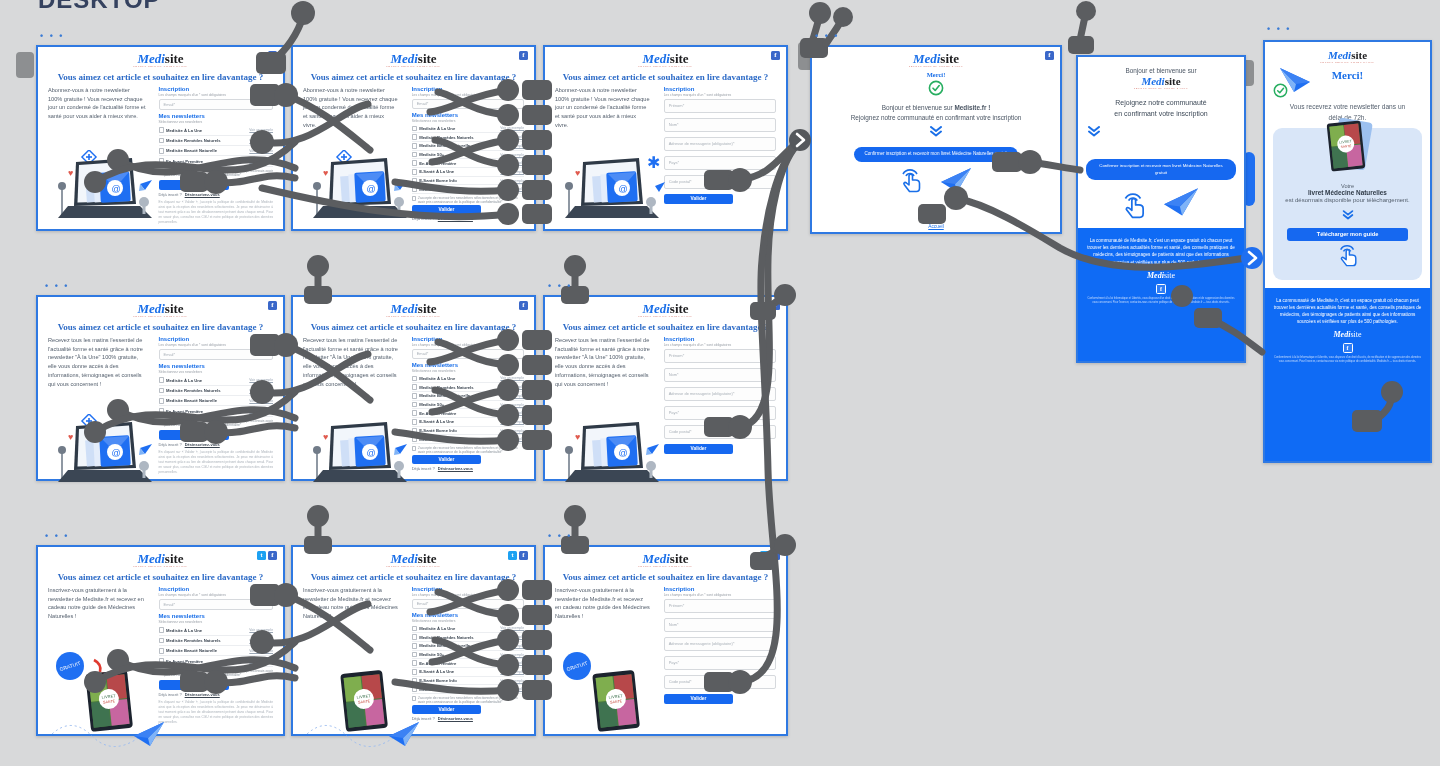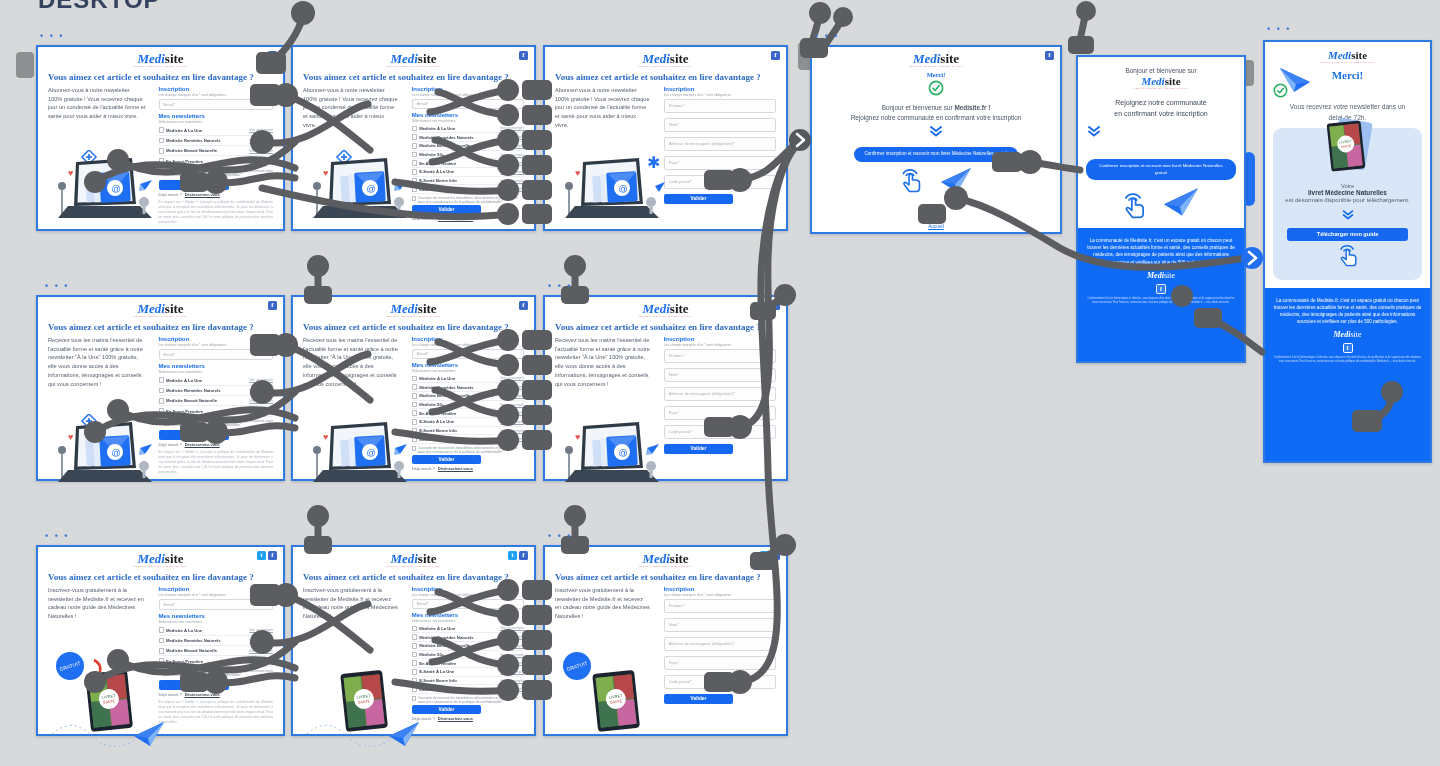--- a/index.html
+++ b/index.html
@@ -17,21 +17,21 @@
   .pad{padding:5px 10px 4px;position:relative;height:100%;box-sizing:border-box}
   .logo{text-align:center;font-family:"Liberation Serif",serif;line-height:1}
   .logo .p1{color:#1a6fe8;font-style:italic;font-weight:bold}
   .logo .p2{color:#1d1d1f;font-weight:bold}
   .logo-tag{display:block;font-size:2.6px;letter-spacing:.6px;color:#c0392b;margin-top:1px}
   .fbic{position:absolute;top:4px;right:6px;width:9px;height:9px;background:#3a67c9;border-radius:1.5px;
         color:#fff;font-family:"Liberation Serif",serif;font-weight:bold;font-size:7px;text-align:center;line-height:9px}
   .twic{position:absolute;top:4px;right:17px;width:9px;height:9px;background:#1da1f2;border-radius:1.5px;
         color:#fff;font-weight:bold;font-size:6px;text-align:center;line-height:9px}
   .hl{font-family:"Liberation Serif",serif;font-weight:bold;color:#2d6bc7;font-size:9px;
-      margin:3px 0 4px}
+      text-align:center;margin:3px 0 4px}
   .cols{display:flex}
   .lcol{width:46%;position:relative}
   .rcol{width:54%;padding-left:7px;box-sizing:border-box}
   .intro{font-size:5.6px;color:#55606e;line-height:1.6;padding-right:6px}
   .illus{position:absolute;left:0;top:64px}
   .st{color:#1a6fe8;font-weight:bold;font-size:6px;margin-bottom:1px}
   .sc{font-size:3.4px;color:#9aa0a8;margin-bottom:2px}
   .inp{border:1px solid #d6d9dd;border-radius:2px;height:9px;font-size:4px;color:#a9b0b8;
        display:flex;align-items:center;padding:0 4px;background:#fdfdfd;margin-bottom:3px}
   .nlwrap{margin-top:3px}

